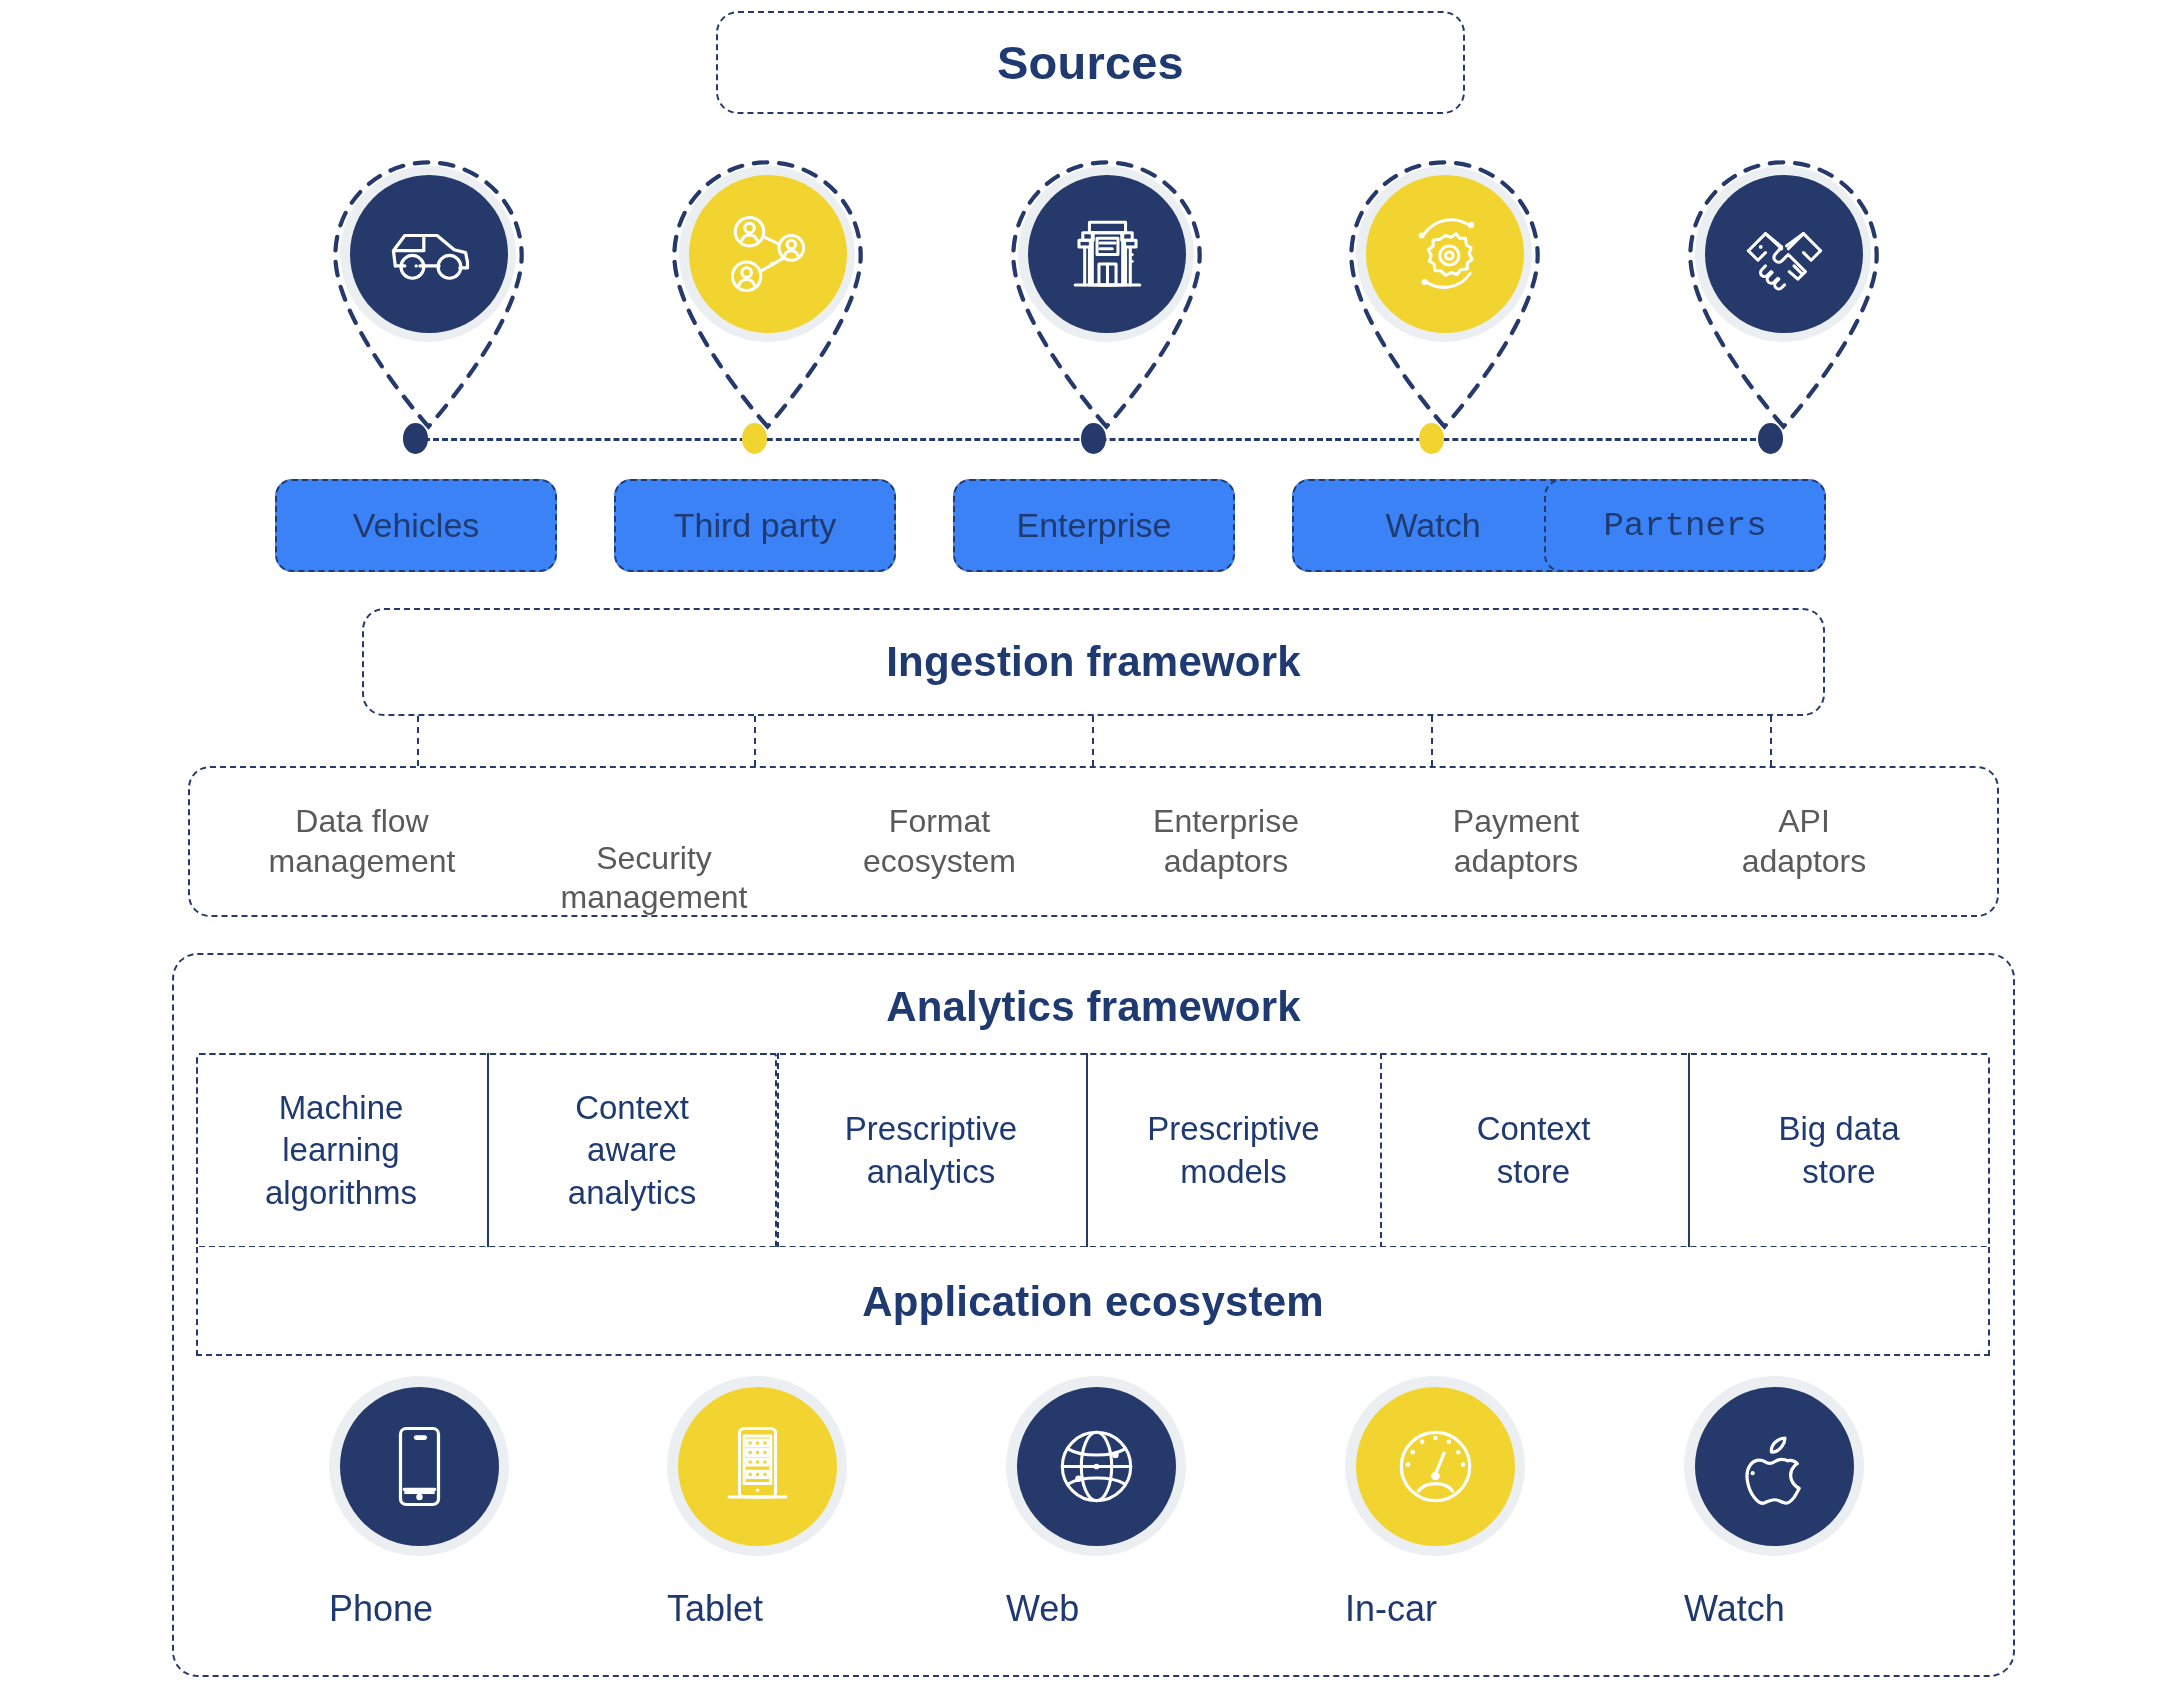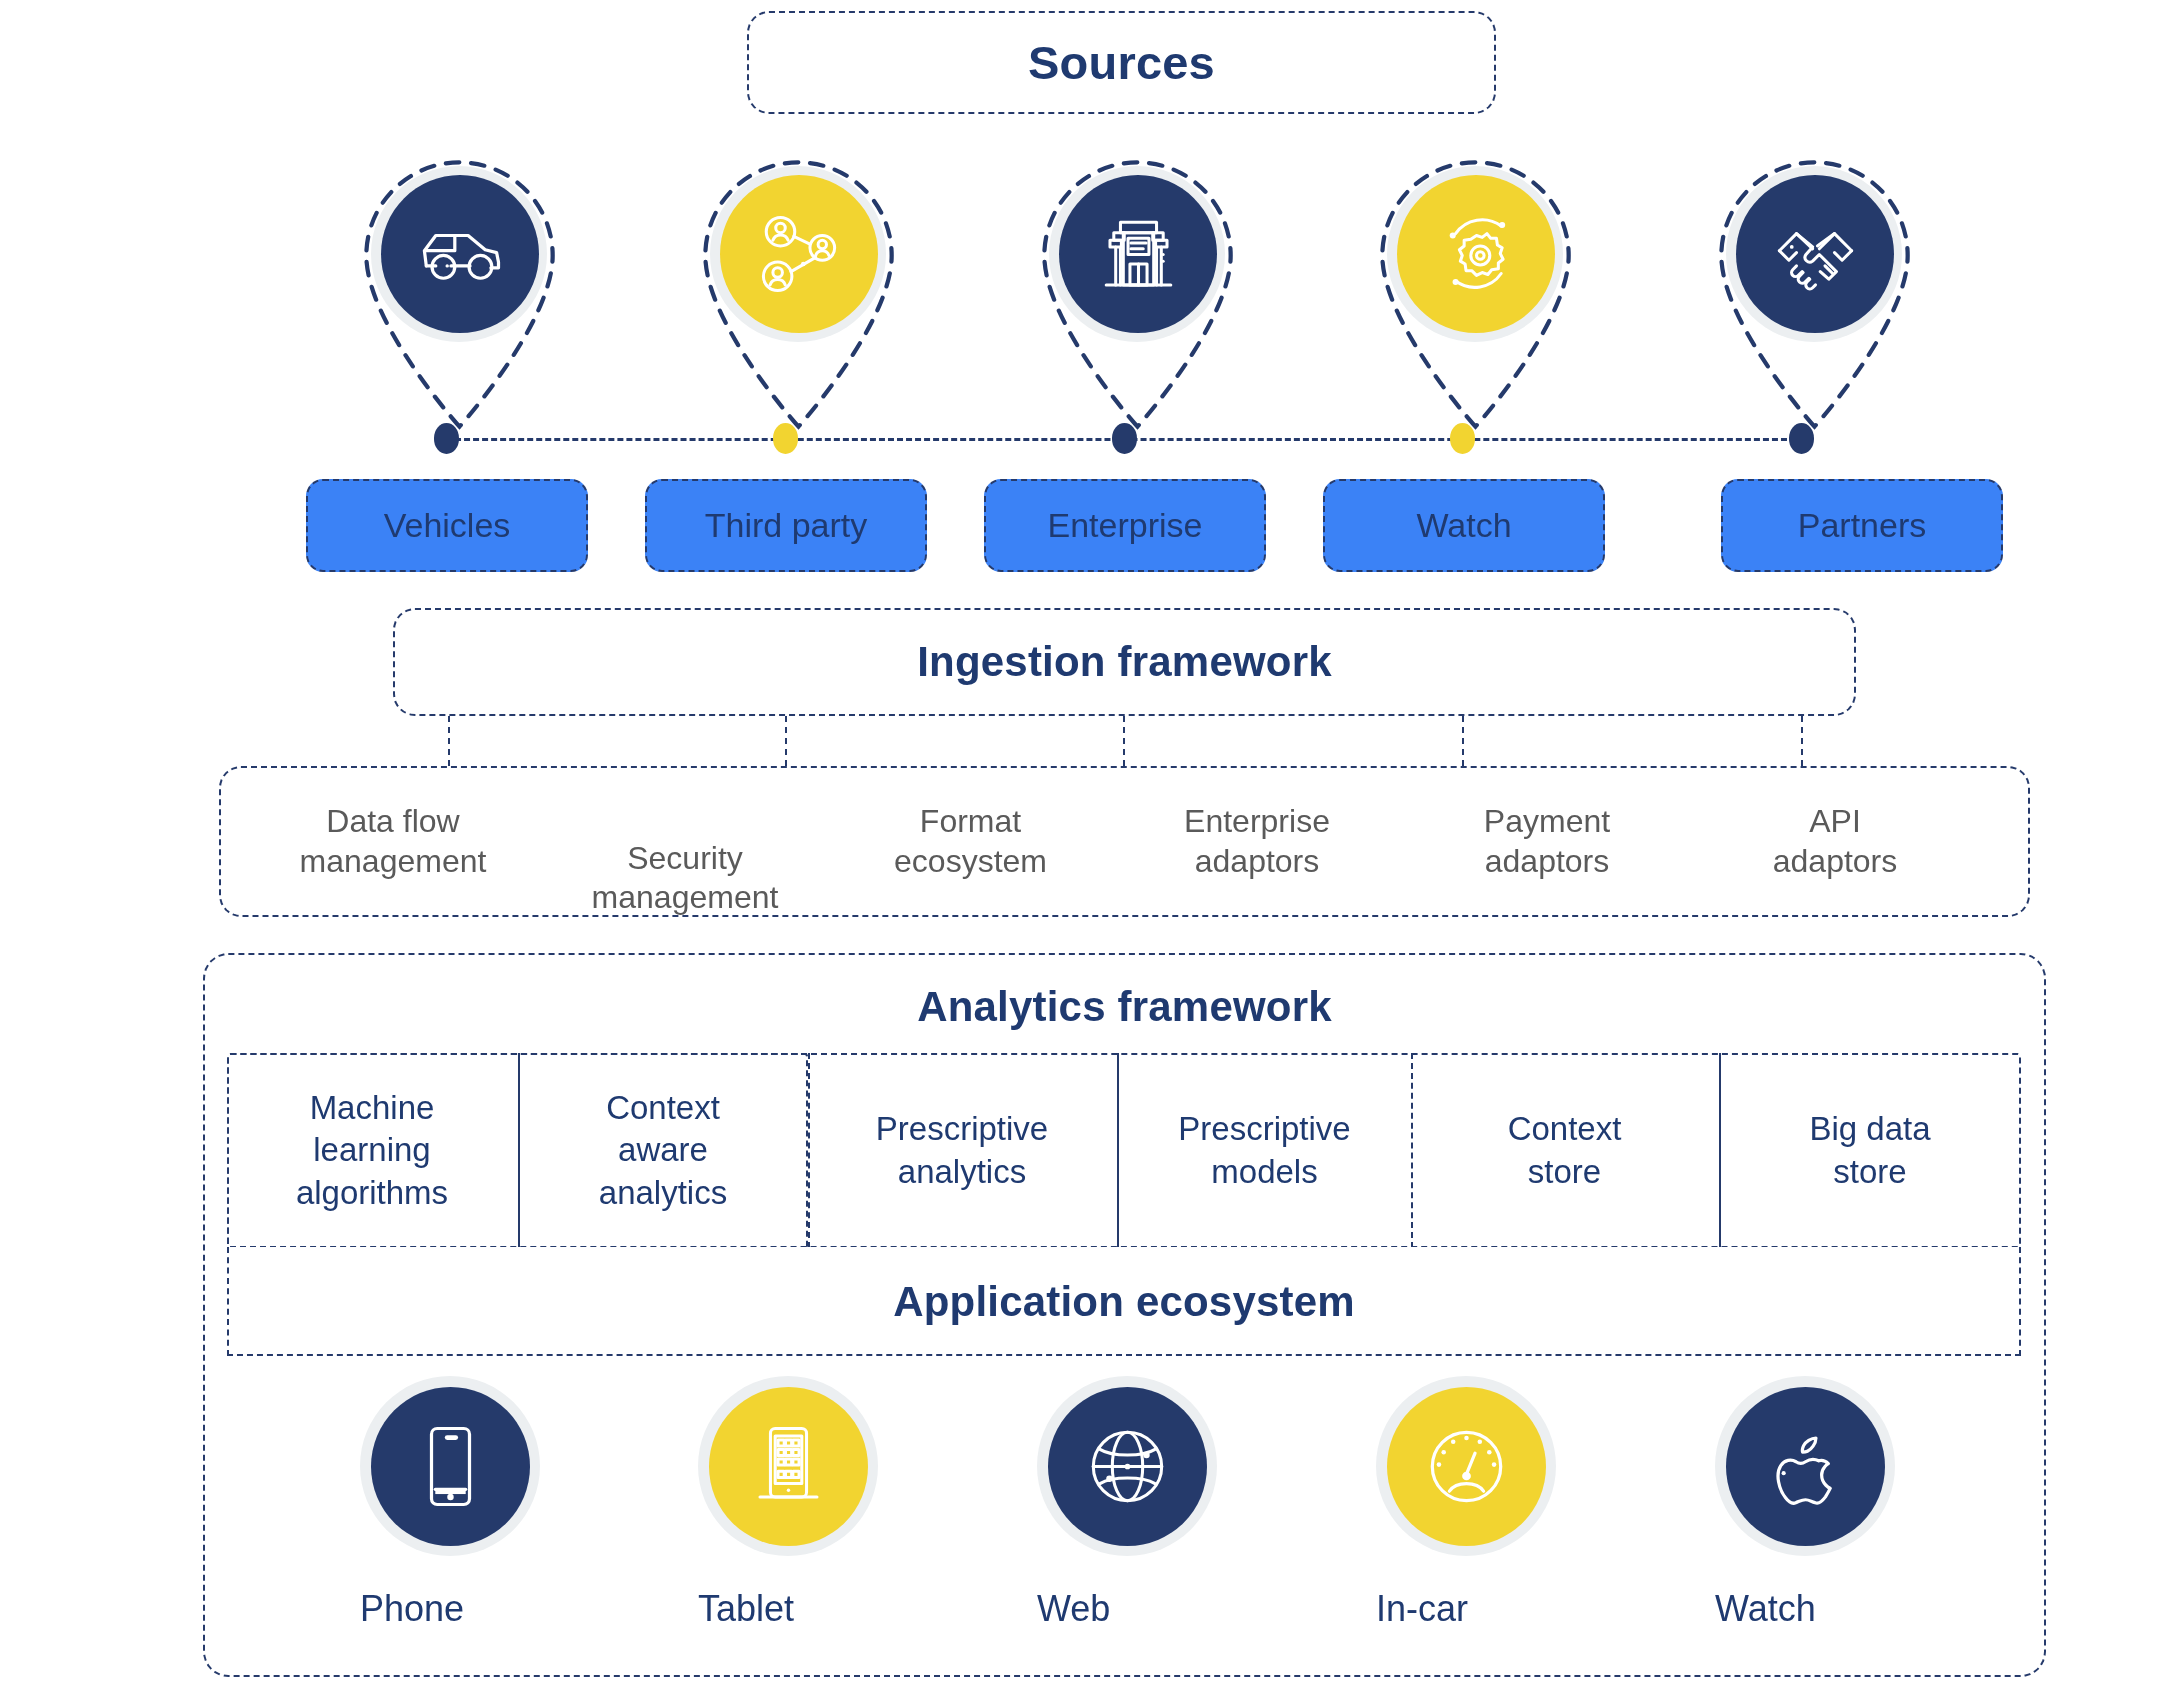--- a/index.html
+++ b/index.html
@@ -1,21 +1,21 @@
 <!DOCTYPE html>
 <html style="font-size:13.6px"><head>
 <meta charset="utf-8">
 <style>
   html,body{margin:0;padding:0;background:#ffffff;}
   body{
     width:2183px;height:1690px;position:relative;overflow:hidden;
     font-family:"Liberation Sans", sans-serif;
     color:#253A6B;
   }
-  .canvas{position:absolute;inset:0;margin-left:31px;}
+  .canvas{position:absolute;inset:0;}
 
   
   .dbox{
     position:absolute;box-sizing:border-box;
     border:2.5px dashed #253A6B;border-radius:22px;background:#fff;
   }
 
   
   .title{
     position:absolute;display:flex;align-items:center;justify-content:center;
@@ -248,21 +248,21 @@
   <div class="cdot navy" style="left:403px;top:423px;"></div>
   <div class="cdot yellow" style="left:742px;top:423px;"></div>
   <div class="cdot navy" style="left:1081px;top:423px;"></div>
   <div class="cdot yellow" style="left:1419px;top:423px;"></div>
   <div class="cdot navy" style="left:1758px;top:423px;"></div>
 
   <div class="srclabel" style="left:275px;top:479px;width:282px;">Vehicles</div>
   <div class="srclabel" style="left:614px;top:479px;width:282px;">Third party</div>
   <div class="srclabel" style="left:953px;top:479px;width:282px;">Enterprise</div>
   <div class="srclabel" style="left:1292px;top:479px;width:282px;">Watch</div>
-  <div class="srclabel" style="left:1690px;top:479px;width:282px;">Partners</div>
+  <div class="srclabel" style="left:1544px;top:479px;width:282px;font-family:Liberation Mono, monospace;">Partners</div>
 
   <div class="dbox" id="ingestion-box"></div>
   <div class="title" id="ingestion-title">Ingestion framework</div>
 
   <div class="vlink" style="left:417px;top:716px;height:50px;"></div>
   <div class="vlink" style="left:754px;top:716px;height:50px;"></div>
   <div class="vlink" style="left:1092px;top:716px;height:50px;"></div>
   <div class="vlink" style="left:1431px;top:716px;height:50px;"></div>
   <div class="vlink" style="left:1770px;top:716px;height:50px;"></div>
 

